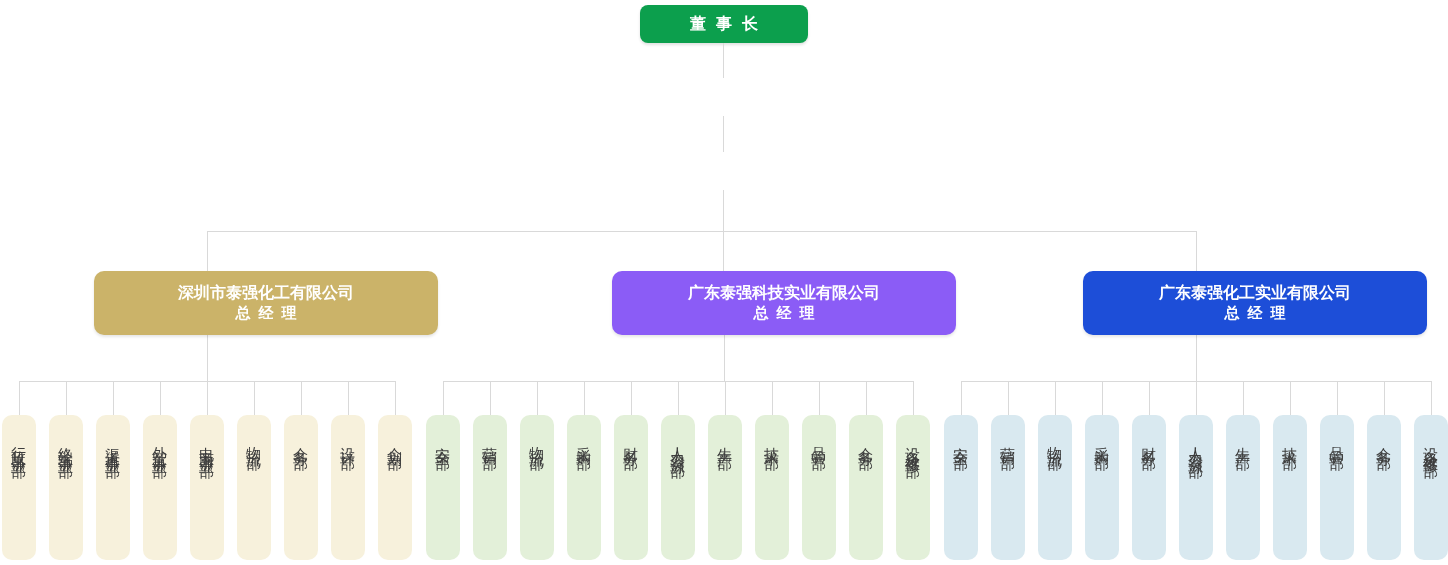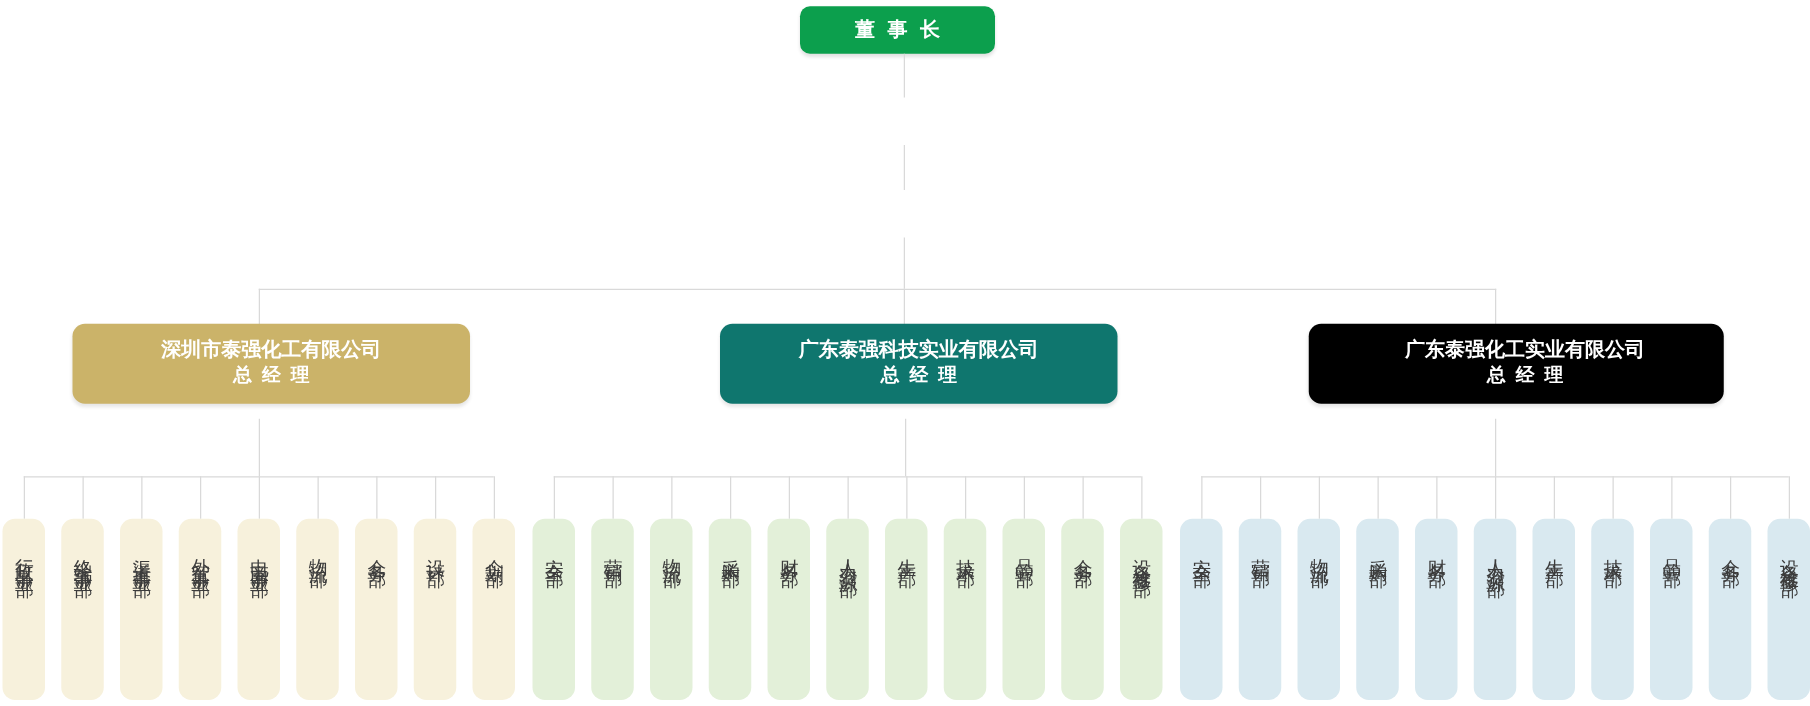--- a/index.html
+++ b/index.html
@@ -13,49 +13,50 @@
   }
   
   .line { position: absolute; background: #D9D9D9; }
   .vline { width: 1px; }
   .hline { height: 1px; }
 
   
   .exec-box {
     position: absolute;
     left: 640px;
-    width: 156px;
+    width: 168px;
     height: 38px;
     border-radius: 8px;
     display: flex;
     align-items: center;
     justify-content: center;
     box-shadow: 0 2px 3px rgba(0,0,0,0.12);
   }
   .exec-label {
     color: #ffffff;
     font-size: 16px;
     font-weight: 700;
     letter-spacing: 10px;
     margin-right: -10px;
     white-space: nowrap;
   }
 
   
   .branch-box {
     position: absolute;
-    top: 259px;
-    width: 318px;
+    top: 271px;
+    width: 344px;
     height: 64px;
     border-radius: 10px;
     display: flex;
     flex-direction: column;
     align-items: center;
     justify-content: center;
     box-shadow: 0 2px 3px rgba(0,0,0,0.10);
+    margin-left: 36px;
   }
   .branch-name {
     color: #ffffff;
     font-size: 16px;
     font-weight: 700;
     line-height: 20px;
     white-space: nowrap;
   }
   .branch-title {
     color: #ffffff;
@@ -127,25 +128,25 @@
   <div class="line vline" style="left: 1196px; top: 231px; height: 40px; background: rgb(217, 217, 217);"></div>
 
   <div class="line vline" style="left: 207px; top: 335px; height: 46px; background: rgb(217, 217, 217);"></div>
   <div class="line vline" style="left: 724px; top: 335px; height: 46px; background: rgb(217, 217, 217);"></div>
   <div class="line vline" style="left: 1196px; top: 335px; height: 46px; background: rgb(217, 217, 217);"></div>
 
   <div class="branch-box" style="left: 58px; background: rgb(203, 179, 105);">
     <div class="branch-name">深圳市泰强化工有限公司</div>
     <div class="branch-title">总经理</div>
   </div>
-  <div class="branch-box" style="left: 576px; background: #0f766e;">
+  <div class="branch-box" style="left: 576px; background: #8b5cf6;">
     <div class="branch-name">广东泰强科技实业有限公司</div>
     <div class="branch-title">总经理</div>
   </div>
-  <div class="branch-box" style="left: 1047px; background: #000000; padding-left: 14px;">
+  <div class="branch-box" style="left: 1047px; background: #1d4ed8;">
     <div class="branch-name">广东泰强化工实业有限公司</div>
     <div class="branch-title">总经理</div>
   </div>
 
   <div class="dept-group" style="left:2px">
       <div class="group-hline" style="background: rgb(217, 217, 217);"></div>
       <div class="dept-cell">
         <div class="stub" style="background: rgb(217, 217, 217);"></div>
         <div class="dept-box" style="background: rgb(247, 241, 220);">
           <span class="dept-text" style="color: rgb(60, 60, 60);">行政事业部</span>

